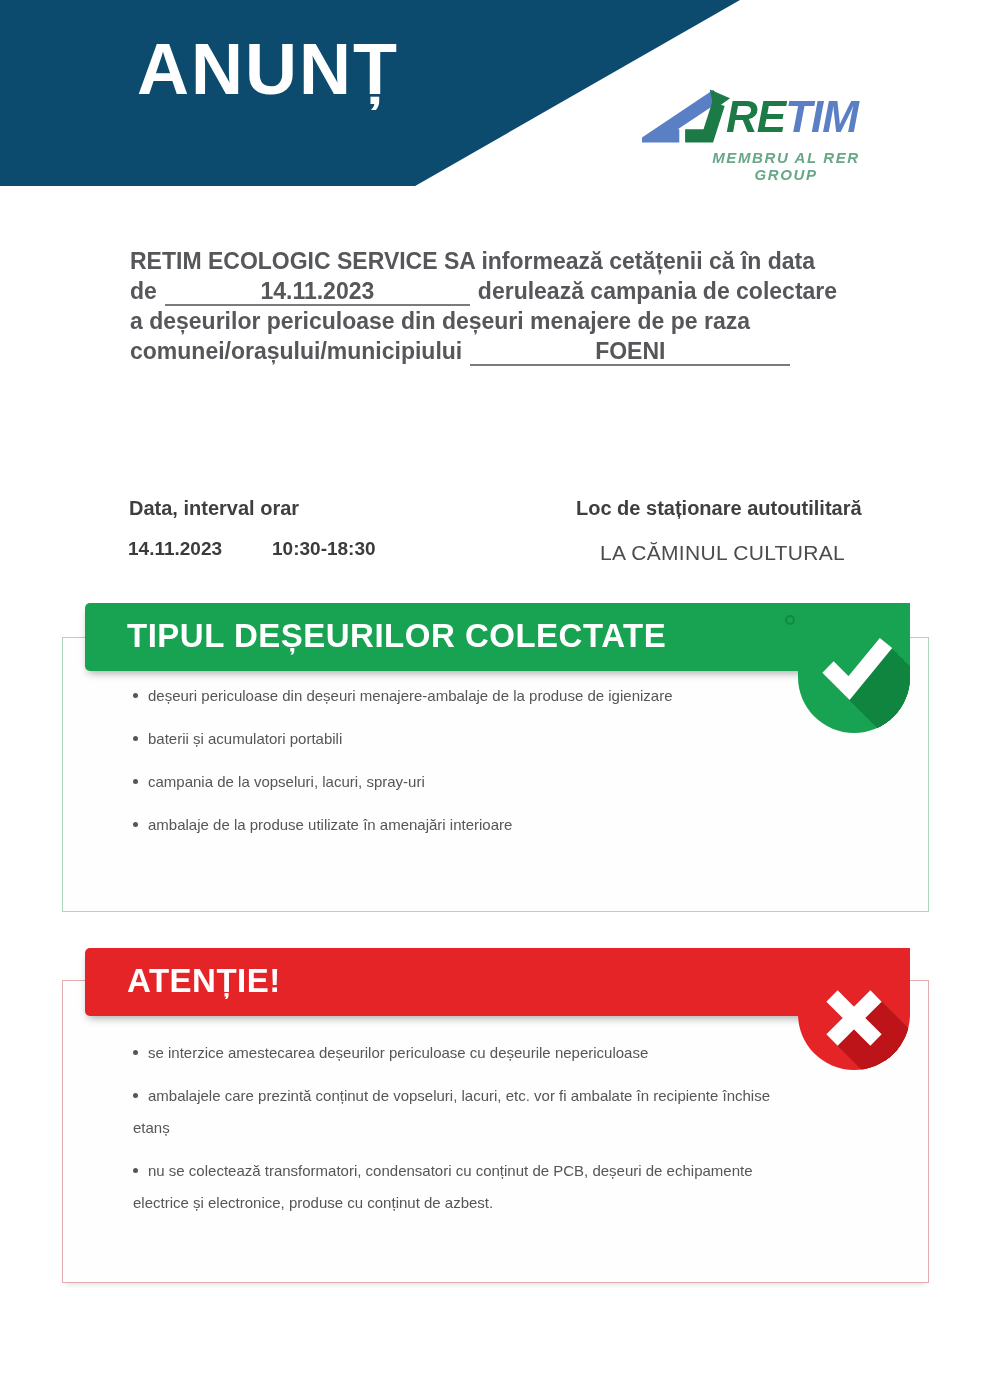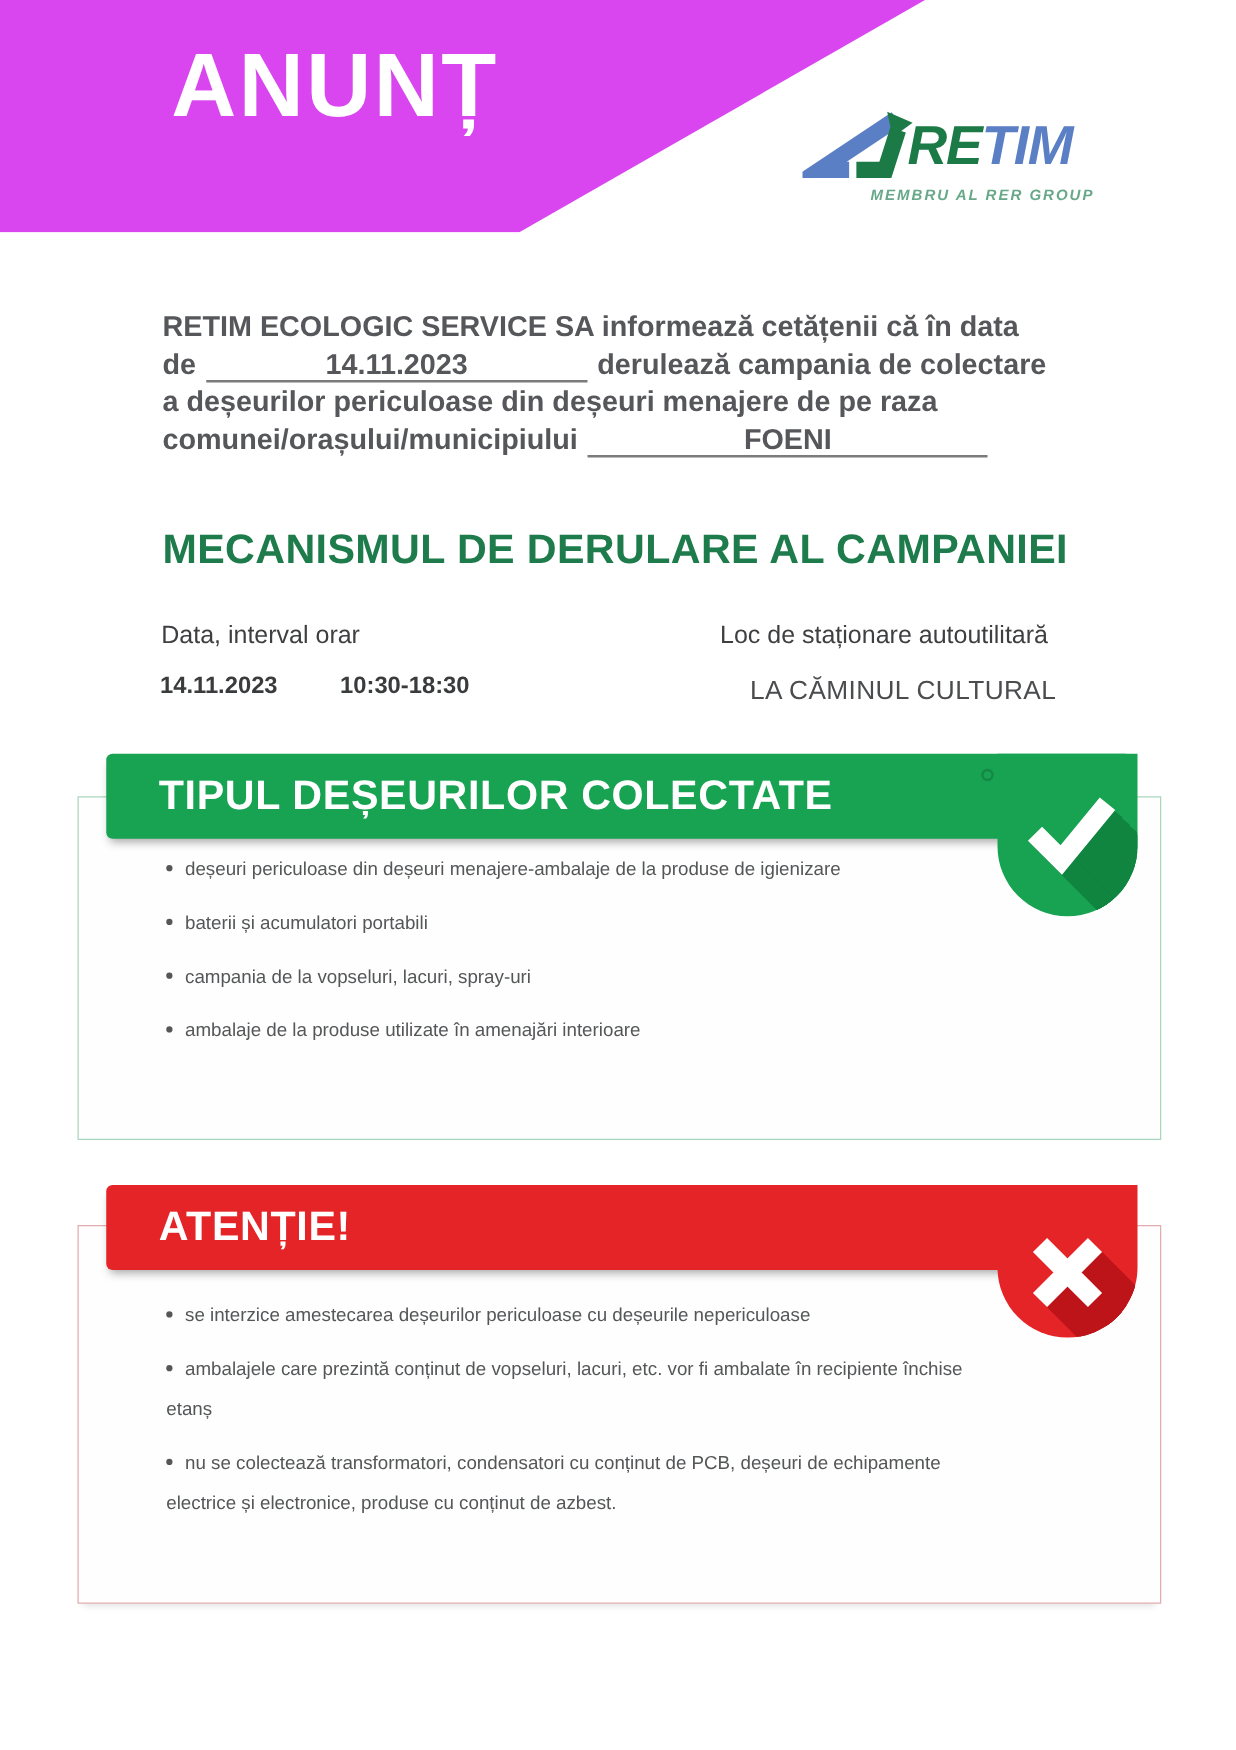--- a/index.html
+++ b/index.html
@@ -1,47 +1,47 @@
 <!DOCTYPE html>
 <html><head>
 <meta charset="utf-8">
 <style>
   * { box-sizing: border-box; margin: 0; padding: 0; }
   body { background: #ffffff; font-family: "Liberation Sans", "DejaVu Sans", sans-serif; }
   .page { position: relative; width: 989px; height: 1400px; background: #ffffff; overflow: hidden; margin: 0 auto; }
 
   
   .banner { position: absolute; left: 0; top: 0; width: 740px; height: 186px;
-            background: #d946ef;
+            background: #0c4a6e;
             clip-path: polygon(0 0, 100% 0, 56.1% 100%, 0 100%); padding-left: 20px; }
   .banner h1 { position: absolute; left: 137px; top: 28px; color: #ffffff;
                font-size: 72px; font-weight: 700; letter-spacing: 2px; }
 
   
   .logo { position: absolute; left: 642px; top: 88px; width: 240px; }
   .logo-row { display: flex; align-items: center; text-align: right; }
   .logo-mark { width: 92px; height: 58px; flex: 0 0 auto; margin-right: -8px; }
   .logo-word { font-size: 44px; font-weight: 700; font-style: italic; letter-spacing: -1px; line-height: 1; }
   .logo-word .re { color: #1B7A45; }
   .logo-word .tim { color: #5B7FC4; }
   .logo-sub { margin-top: 3px; text-align: center; padding-left: 48px;
-              color: #67A888; font-size: 12px; font-weight: 700; font-style: italic; letter-spacing: 1.6px; }
+              color: #67A888; font-size: 15px; font-weight: 700; font-style: italic; letter-spacing: 1.6px; }
 
   
   .intro { position: absolute; left: 130px; top: 246px; width: 800px;
            color: #56575A; font-size: 23px; font-weight: 600; line-height: 30px; }
   .blank { display: inline-block; text-align: center; border-bottom: 2px solid #7B7B7B;
            line-height: 25px; margin: 0 8px; vertical-align: bottom; }
   .blank.date { width: 305px; }
   .blank.loc  { width: 320px; }
 
   
   .mech-title { position: absolute; left: 130px; top: 420px;
                 color: #1E7B4B; font-size: 33px; font-weight: 700; letter-spacing: 0.3px; }
-  .sched-label { position: absolute; top: 497px; color: #3E3F41; font-size: 20px; font-weight: 400; }
+  .sched-label { position: absolute; top: 497px; color: #3E3F41; font-size: 20px; font-weight: 700; }
   .sched-label.left  { left: 129px; }
   .sched-label.right { left: 576px; }
   .sched-values { position: absolute; left: 128px; top: 538px;
                   color: #3A3B3D; font-size: 19px; font-weight: 700; }
   .sched-values .date { margin-right: 50px; }
   .sched-location { position: absolute; left: 600px; top: 541px;
                     color: #4B4C4E; font-size: 21px; font-weight: 400; letter-spacing: 0.3px; }
 
   
   .obox { position: absolute; left: 62px; width: 867px; background: #FDFEFD; }
@@ -102,21 +102,20 @@
     <div>RETIM ECOLOGIC SERVICE SA informează cetățenii că în data</div>
     <div>
       <span>de</span><span class="blank date">14.11.2023</span><span>derulează campania de colectare</span>
     </div>
     <div>a deșeurilor periculoase din deșeuri menajere de pe raza</div>
     <div>
       <span>comunei/orașului/municipiului</span><span class="blank loc">FOENI</span>
     </div>
   </div>
 
-  <div class="mech-title">MECANISMUL DE DERULARE AL CAMPANIEI</div>
   <div class="sched-label left">Data, interval orar</div>
   <div class="sched-label right">Loc de staționare autoutilitară</div>
   <div class="sched-values">
     <span class="date">14.11.2023</span><span>10:30-18:30</span>
   </div>
   <div class="sched-location">LA CĂMINUL CULTURAL</div>
 
   <div class="obox green">
     <ul class="blist">
       <li><span class="dot"></span><span>deșeuri periculoase din deșeuri menajere-ambalaje de la produse de igienizare</span></li>

